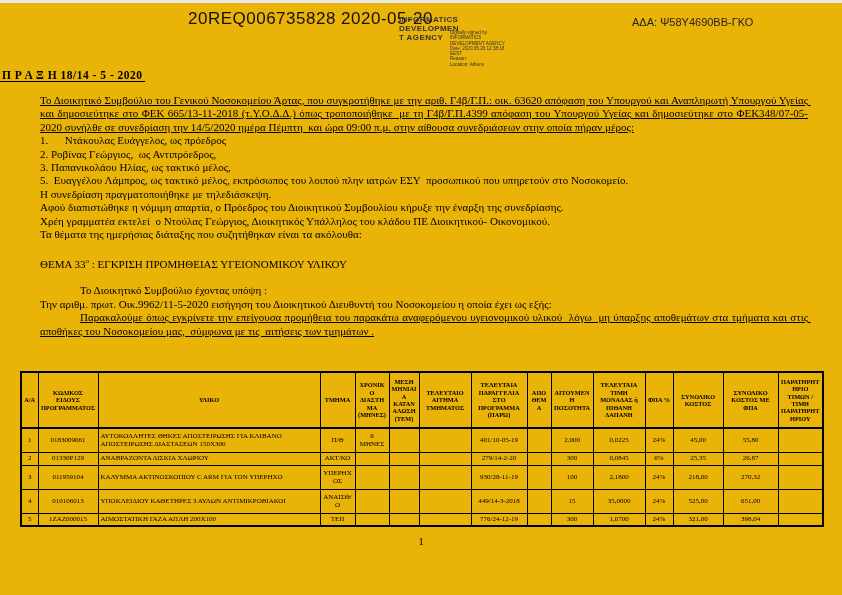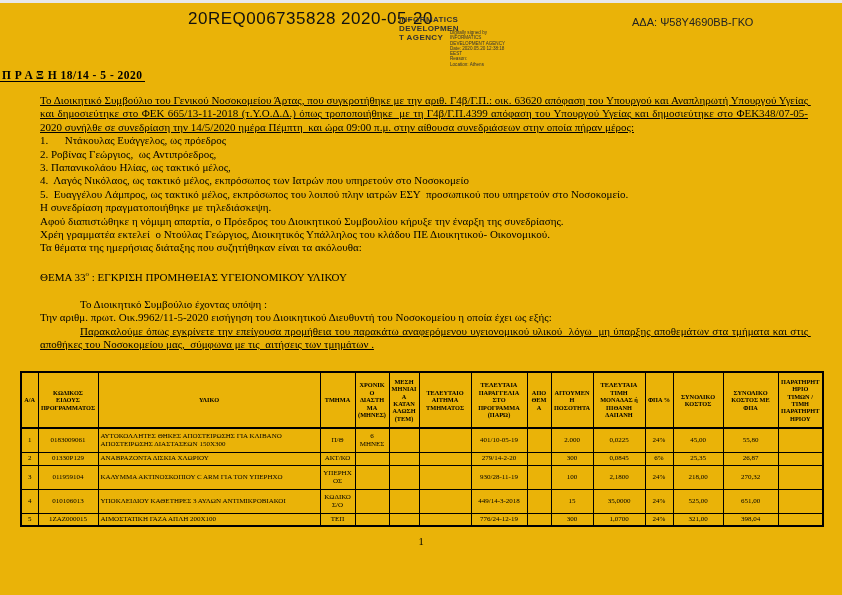--- a/index.html
+++ b/index.html
@@ -99,21 +99,20 @@
 
   <div class="praxi-title">
     <span>Π Ρ Α Ξ Η  18/14 - 5  -  2020</span>
   </div>
 
   <div class="body-text">
     <div class="line justify">Το Διοικητικό Συμβούλιο του Γενικού Νοσοκομείου Άρτας, που συγκροτήθηκε με την αριθ. Γ4β/Γ.Π.: οικ. 63620 απόφαση του Υπουργού και Αναπληρωτή Υπουργού Υγείας και δημοσιεύτηκε στο ΦΕΚ 665/13-11-2018 (τ.Υ.Ο.Δ.Δ.) όπως τροποποιήθηκε  με τη Γ4β/Γ.Π.4399 απόφαση του Υπουργού Υγείας και δημοσιεύτηκε στο ΦΕΚ348/07-05-2020 συνήλθε σε συνεδρίαση την 14/5/2020 ημέρα Πέμπτη  και ώρα 09:00 π.μ. στην αίθουσα συνεδριάσεων στην οποία πήραν μέρος:</div>
     <div class="line">1.      Ντάκουλας Ευάγγελος, ως πρόεδρος</div>
     <div class="line">2. Ροβίνας Γεώργιος,  ως Αντιπρόεδρος,</div>
     <div class="line">3. Παπανικολάου Ηλίας, ως τακτικό μέλος,</div>
-    <div class="line">4.  Λαγός Νικόλαος, ως τακτικό μέλος, εκπρόσωπος των Ιατρών που υπηρετούν στο Νοσοκομείο</div>
     <div class="line">5.  Ευαγγέλου Λάμπρος, ως τακτικό μέλος, εκπρόσωπος του λοιπού πλην ιατρών ΕΣΥ  προσωπικού που υπηρετούν στο Νοσοκομείο.</div>
     <div class="line">Η συνεδρίαση πραγματοποιήθηκε με τηλεδιάσκεψη.</div>
     <div class="line">Αφού διαπιστώθηκε η νόμιμη απαρτία, ο Πρόεδρος του Διοικητικού Συμβουλίου κήρυξε την έναρξη της συνεδρίασης.</div>
     <div class="line">Χρέη γραμματέα εκτελεί  ο Ντούλας Γεώργιος, Διοικητικός Υπάλληλος του κλάδου ΠΕ Διοικητικού- Οικονομικού.</div>
     <div class="line">Τα θέματα της ημερήσιας διάταξης που συζητήθηκαν είναι τα ακόλουθα:</div>
     <div class="gap"></div>
     <div class="line thema"><span>ΘΕΜΑ 33</span><sup>ο</sup><span> : ΕΓΚΡΙΣΗ ΠΡΟΜΗΘΕΙΑΣ ΥΓΕΙΟΝΟΜΙΚΟΥ ΥΛΙΚΟΥ</span></div>
     <div class="gap"></div>
     <div class="line indent">Το Διοικητικό Συμβούλιο έχοντας υπόψη :</div>
     <div class="line">Την αριθμ. πρωτ. Οικ.9962/11-5-2020 εισήγηση του Διοικητικού Διευθυντή του Νοσοκομείου η οποία έχει ως εξής:</div>
@@ -206,21 +205,21 @@
           <td class="col-10">2,1800</td>
           <td class="col-11">24%</td>
           <td class="col-12">218,00</td>
           <td class="col-13">270,32</td>
           <td class="col-14"></td>
         </tr>
         <tr>
           <td class="col-0">4</td>
           <td class="col-1">010106013</td>
           <td class="col-2">ΥΠΟΚΛΕΙΔΙΟΥ ΚΑΘΕΤΗΡΕΣ 3 ΑΥΛΩΝ ΑΝΤΙΜΙΚΡΟΒΙΑΚΟΙ</td>
-          <td class="col-3">ΚΩΔΙΚΟΣ/Ο</td>
+          <td class="col-3">ΑΝΑΙΣΘ/Ο</td>
           <td class="col-4"></td>
           <td class="col-5"></td>
           <td class="col-6"></td>
           <td class="col-7">449/14-3-2018</td>
           <td class="col-8"></td>
           <td class="col-9">15</td>
           <td class="col-10">35,0000</td>
           <td class="col-11">24%</td>
           <td class="col-12">525,00</td>
           <td class="col-13">651,00</td>

